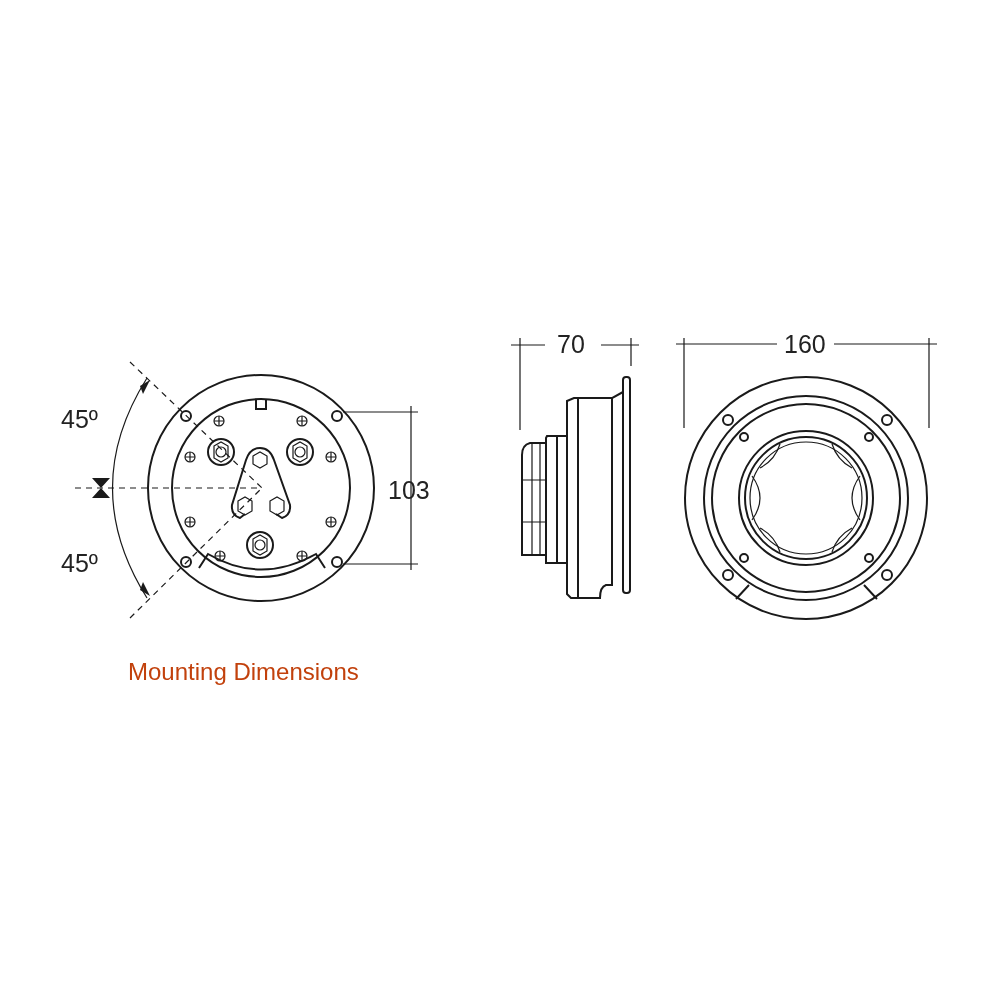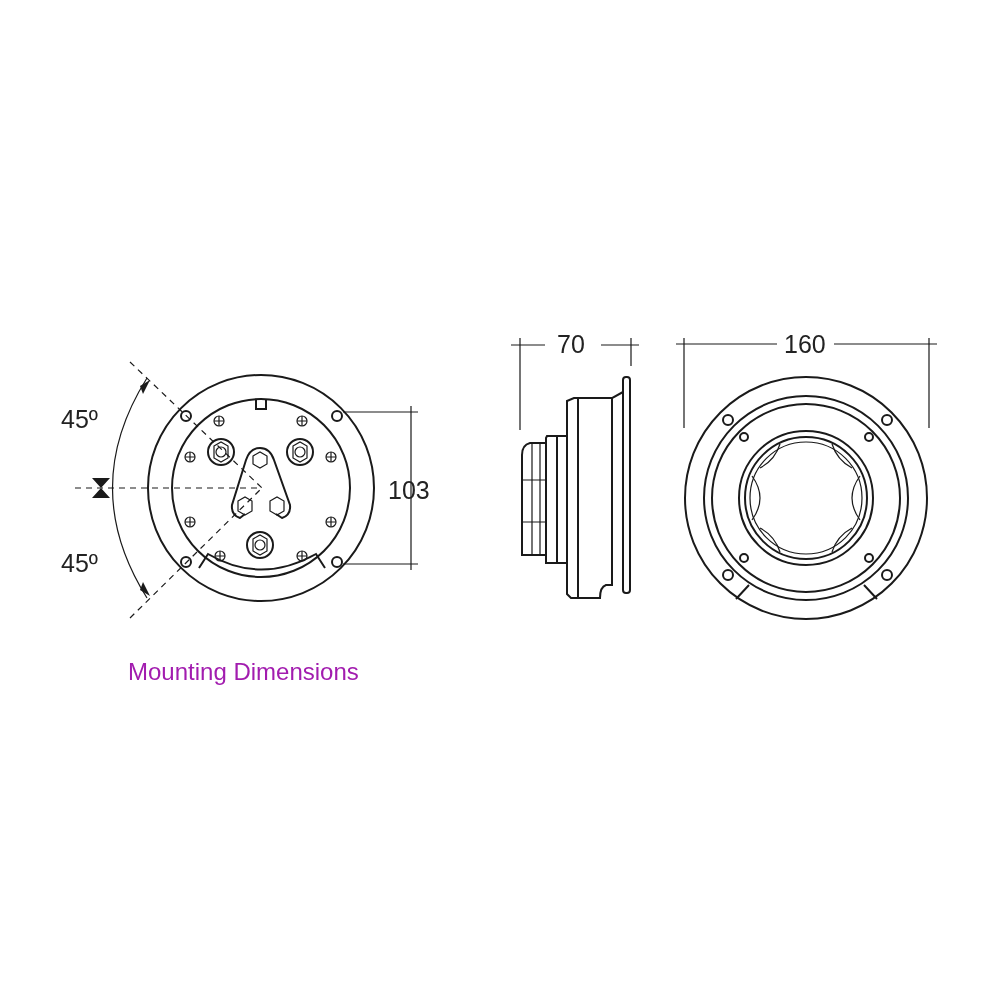--- a/index.html
+++ b/index.html
@@ -2,21 +2,21 @@
 <html><head>
 <meta charset="utf-8">
 <style>
   html, body { margin: 0; padding: 0; background: #ffffff; }
   body { width: 1000px; height: 1000px; position: relative; overflow: hidden; font-family: "Liberation Sans", sans-serif; }
   svg { position: absolute; left: 0; top: 0; }
   .ln { fill: none; stroke: #1a1a1a; stroke-width: 2; }
   .thin { fill: none; stroke: #1a1a1a; stroke-width: 1.2; }
   .dash { fill: none; stroke: #1a1a1a; stroke-width: 1.2; stroke-dasharray: 6 5; }
   .lbl { fill: #222; font-family: "Liberation Sans", sans-serif; font-size: 25px; }
-  .cap { position: absolute; left: 128px; top: 658px; font-size: 24px; color: #a21caf; }
+  .cap { position: absolute; left: 128px; top: 658px; font-size: 24px; color: #c2410c; }
 </style>
 </head>
 <body>
 
 <svg width="1000" height="1000" viewBox="0 0 1000 1000">
 
   <g>
 
     <circle class="ln" cx="261" cy="488" r="113"></circle>
     <circle class="ln" cx="261" cy="488" r="89"></circle>

